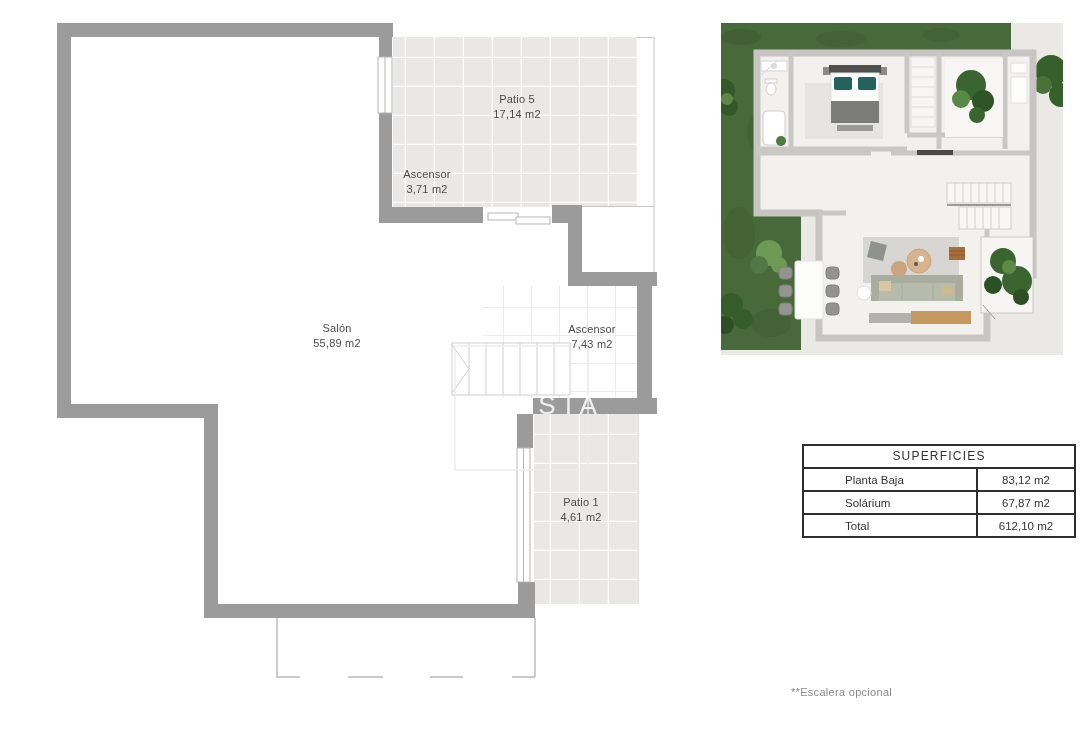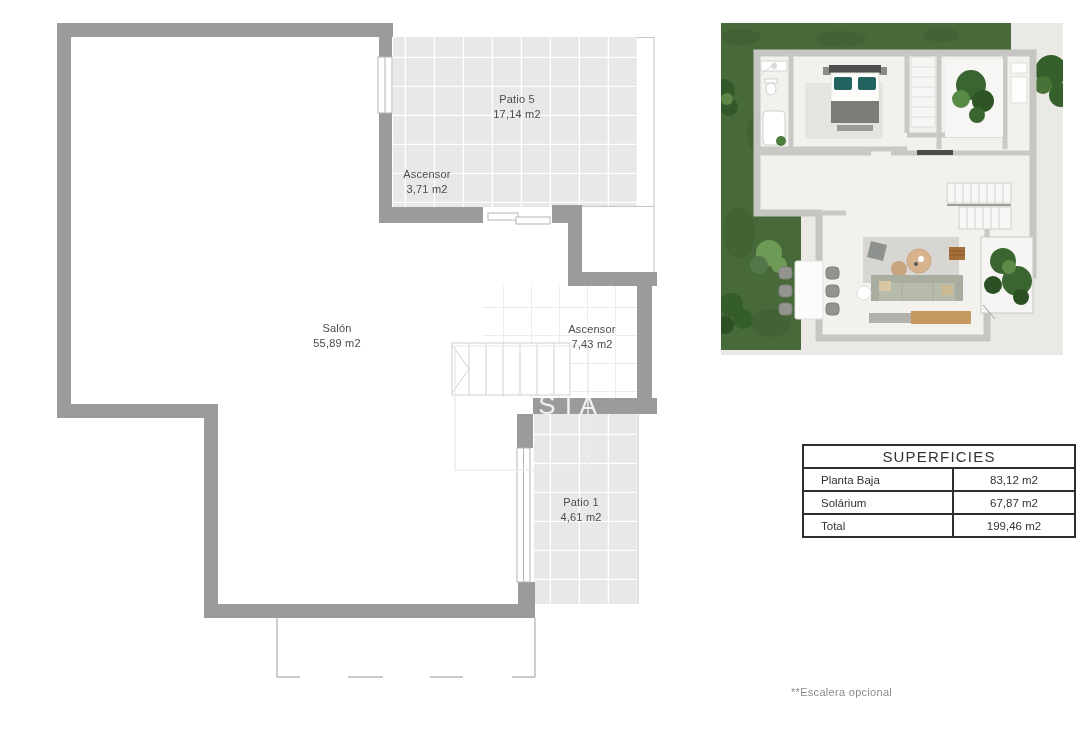--- a/index.html
+++ b/index.html
@@ -5,24 +5,24 @@
   html,body{margin:0;padding:0;background:#fff;}
   .page{position:relative;width:1080px;height:750px;background:#ffffff;overflow:hidden;
         font-family:"Liberation Sans",sans-serif;}
   svg{display:block;}
   .plan-svg{position:absolute;left:0;top:0;}
   .render-svg{position:absolute;left:721px;top:23px;}
   .room-label{position:absolute;transform:translate(-50%,-50%);text-align:center;
       font-size:11px;color:#4c4c4c;line-height:1.32;letter-spacing:.2px;white-space:nowrap;}
   .sup-table{position:absolute;left:802px;top:444px;width:270px;border:2px solid #2e2e2e;background:#fff;}
   .sup-header{height:21px;line-height:21px;border-bottom:2px solid #2e2e2e;text-align:center;
-      font-size:15px;letter-spacing:1.2px;color:#323232;}
+      font-size:12px;letter-spacing:1.2px;color:#323232;}
   .sup-row{display:flex;height:21px;border-bottom:2px solid #2e2e2e;font-size:11.5px;color:#323232;}
   .sup-row:last-child{border-bottom:none;}
-  .sup-label{width:131px;padding-left:17px;border-right:2px solid #2e2e2e;display:flex;align-items:center;}
+  .sup-label{width:131px;padding-left:17px;border-right:2px solid #2e2e2e;display:flex;align-items:center;margin-left:24px;}
   .sup-value{flex:1;display:flex;align-items:center;justify-content:center;}
   .footnote{position:absolute;left:791px;top:686px;font-size:11px;color:#8a8a8a;letter-spacing:.3px;}
 </style>
 </head>
 <body>
 
 <div class="page">
 
   <svg class="plan-svg" width="700" height="750" viewBox="0 0 700 750">
     <defs>
@@ -248,18 +248,18 @@
     <div class="sup-row">
       <div class="sup-label">Planta Baja</div>
       <div class="sup-value">83,12 m2</div>
     </div>
     <div class="sup-row">
       <div class="sup-label">Solárium</div>
       <div class="sup-value">67,87 m2</div>
     </div>
     <div class="sup-row">
       <div class="sup-label">Total</div>
-      <div class="sup-value">199,46 m2</div>
+      <div class="sup-value">612,10 m2</div>
     </div>
   </div>
 
   <div class="footnote">**Escalera opcional</div>
 </div>
 
 </body></html>

